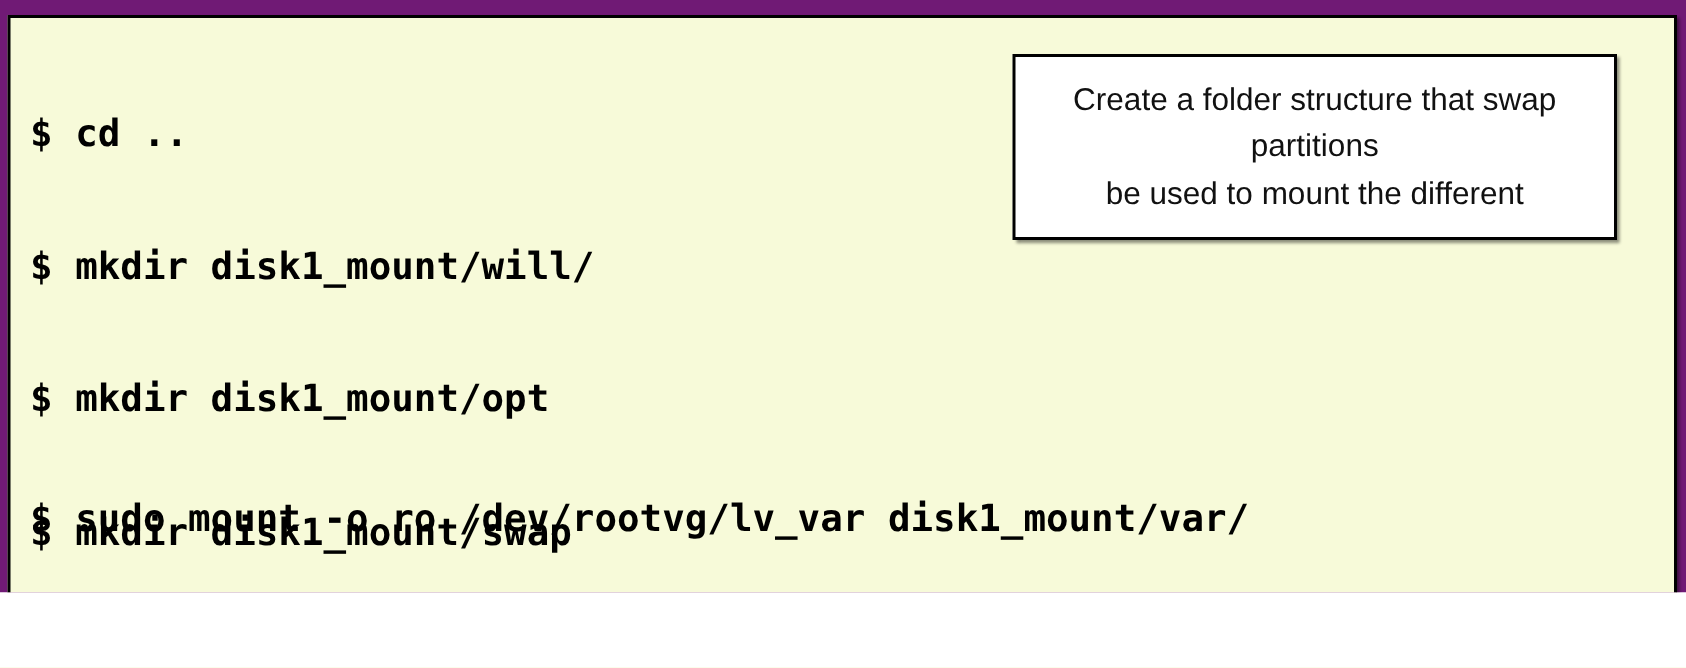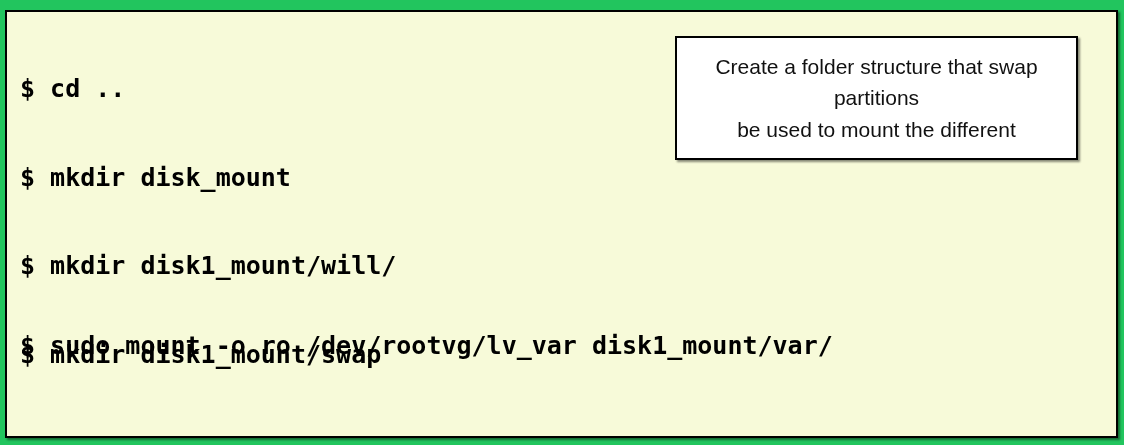--- a/index.html
+++ b/index.html
@@ -4,22 +4,22 @@
 <style>
   html, body {
     margin: 0;
     padding: 0;
     background: #ffffff;
     font-family: "Liberation Sans", sans-serif;
   }
   .stage {
     position: relative;
     width: 1124px;
-    height: 445px;
-    background: #22c55e;
+    height: 395px;
+    background: #701a75;
     overflow: hidden;
   }
   .terminal-panel {
     position: absolute;
     left: 5px;
     top: 10px;
     width: 1109px;
     height: 424px;
     background: #f7fad9;
     border: 2px solid #000000;
@@ -61,22 +61,22 @@
   }
 </style>
 </head>
 <body>
 
 <div class="stage">
   <div class="terminal-panel">
 
     <div class="term-block term-block-1">
       <div class="term-line">$ cd ..</div>
-      <div class="term-line">$ mkdir disk_mount</div>
       <div class="term-line">$ mkdir disk1_mount/will/</div>
+      <div class="term-line">$ mkdir disk1_mount/opt</div>
       <div class="term-line">$ mkdir disk1_mount/swap</div>
       
       
     </div>
 
     <div class="term-block term-block-2">
       <div class="term-line">$ sudo mount -o ro /dev/rootvg/lv_var disk1_mount/var/</div>
       
       
       

